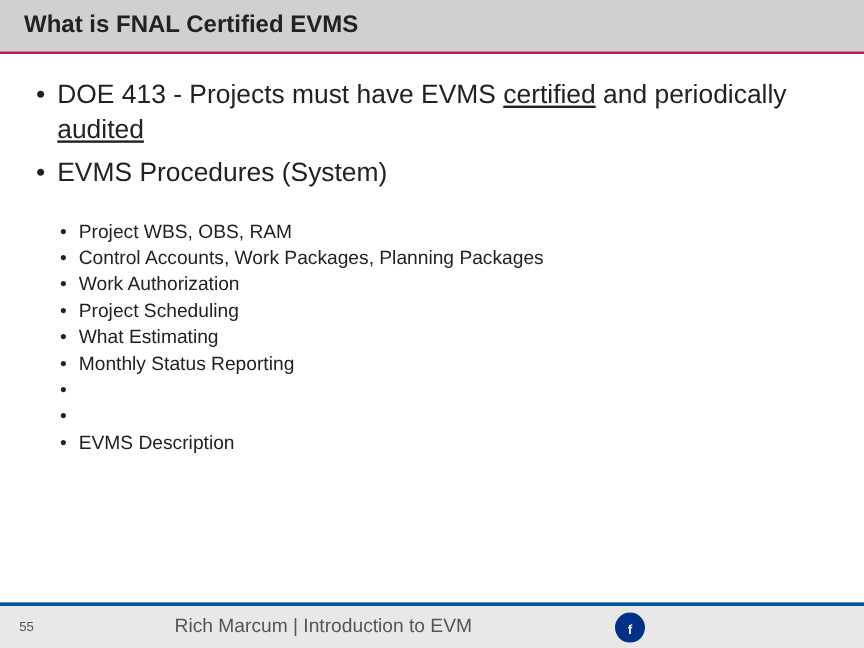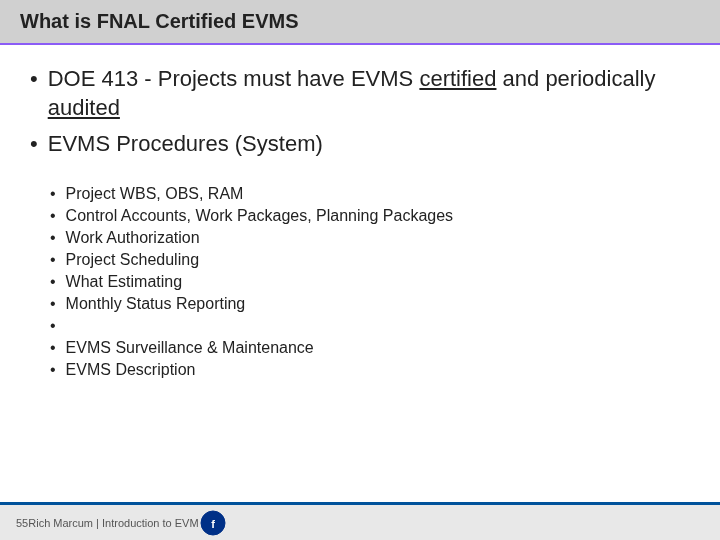--- a/index.html
+++ b/index.html
@@ -16,21 +16,21 @@
       width: 720px;
       height: 540px;
       display: flex;
       flex-direction: column;
       background: #fff;
     }
 
     .header {
       background: #d0d0d0;
       padding: 10px 20px;
-      border-bottom: 2px solid #8b5cf6;
+      border-bottom: 2px solid #be185d;
     }
 
     .header-title {
       font-size: 20px;
       font-weight: bold;
       color: #222;
     }
 
     .content {
       flex: 1;
@@ -88,21 +88,21 @@
       font-size: 16px;
       flex-shrink: 0;
     }
 
     .footer {
       height: 38px;
       background: #e8e8e8;
       border-top: 3px solid #00529b;
       display: flex;
       align-items: center;
-      justify-content: flex-start;
+      justify-content: space-between;
       padding: 0 16px;
     }
 
     .footer-left {
       font-size: 11px;
       color: #555;
     }
 
     .footer-logo {
       display: flex;
@@ -122,21 +122,21 @@
       font-style: italic;
     }
 
     .footer-right {
       font-size: 11px;
       color: #555;
       margin-top: 48px;
     }
 
     .footer-center {
-      font-size: 11px;
+      font-size: 16px;
       color: #555;
     }
   </style>
 </head>
 <body>
 
 <div class="slide">
 
   <div class="header">
     <span class="header-title">What is FNAL Certified EVMS</span>
@@ -180,21 +180,20 @@
       </li>
       <li>
         <span class="bullet">•</span>
         <span>Monthly Status Reporting</span>
       </li>
       <li>
         <span class="bullet">•</span>
       </li>
       <li>
         <span class="bullet">•</span>
-        <span>EVMS Surveillance &amp; Maintenance</span>
       </li>
       <li>
         <span class="bullet">•</span>
         <span>EVMS Description</span>
       </li>
     </ul>
 
   </div>
 
   <div class="footer">

